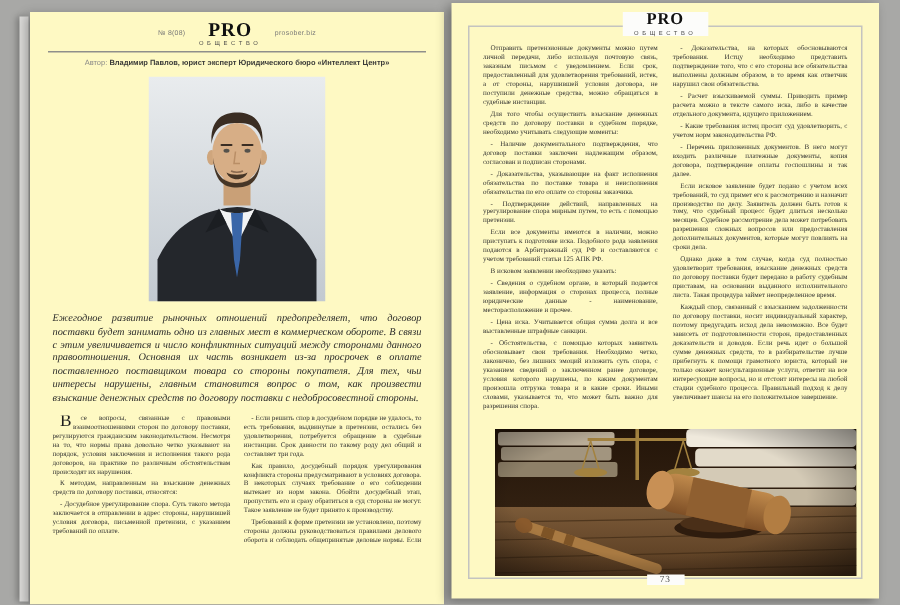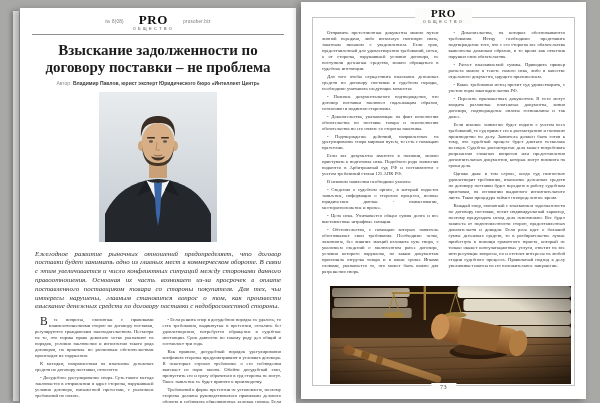--- a/index.html
+++ b/index.html
@@ -2,21 +2,21 @@
 <html><head>
 <meta charset="utf-8">
 <style>
   html,body{margin:0;padding:0;}
   body{
     width:600px;height:403px;overflow:hidden;position:relative;
     background:#a8a8a6;
     font-family:"Liberation Serif", serif;
   }
   
-  .page{position:absolute;background:#ffffff;}
+  .page{position:absolute;background:#fef9c3;}
   #page-edge{position:absolute;left:13px;top:11px;width:6px;height:390px;background:#dedddb;box-shadow:-2px 0 4px rgba(0,0,0,.25);}
   #left-page{left:20px;top:8px;width:276px;height:395px;box-shadow:-3px 2px 7px rgba(0,0,0,.30);}
   #right-page{left:301px;top:2px;width:285px;height:397px;box-shadow:-3px 2px 7px rgba(0,0,0,.33);}
 
   
   .lp-header{margin:5px 12px 0;padding-bottom:3px;border-bottom:1px solid #8f8f8b;
     display:flex;align-items:center;justify-content:center;gap:9px;}
   .tiny-meta{font-family:"Liberation Sans",sans-serif;font-size:4.6px;color:#7a7a78;letter-spacing:.2px;}
   .logo{text-align:center;line-height:1;}
   .logo-top{font-family:"Liberation Serif",serif;font-weight:700;font-size:13px;letter-spacing:.6px;color:#101010;}
@@ -59,21 +59,20 @@
 
   <div class="lp-header">
     <span class="tiny-meta">№ 8(08)</span>
     <span class="logo">
       <div class="logo-top">PRO</div>
       <div class="logo-sub">ОБЩЕСТВО</div>
     </span>
     <span class="tiny-meta">prosober.biz</span>
   </div>
 
-  <div class="title">Взыскание задолженности по договору поставки – не проблема</div>
 
   <div class="author">
     <span>Автор:</span>
     <span class="name">Владимир Павлов, юрист эксперт Юридического бюро «Интеллект Центр»</span>
   </div>
 
   <div class="portrait-wrap">
     <svg viewBox="0 0 118 150">
       <defs>
         <linearGradient id="pbg" x1="0" y1="0" x2="0" y2="1">

